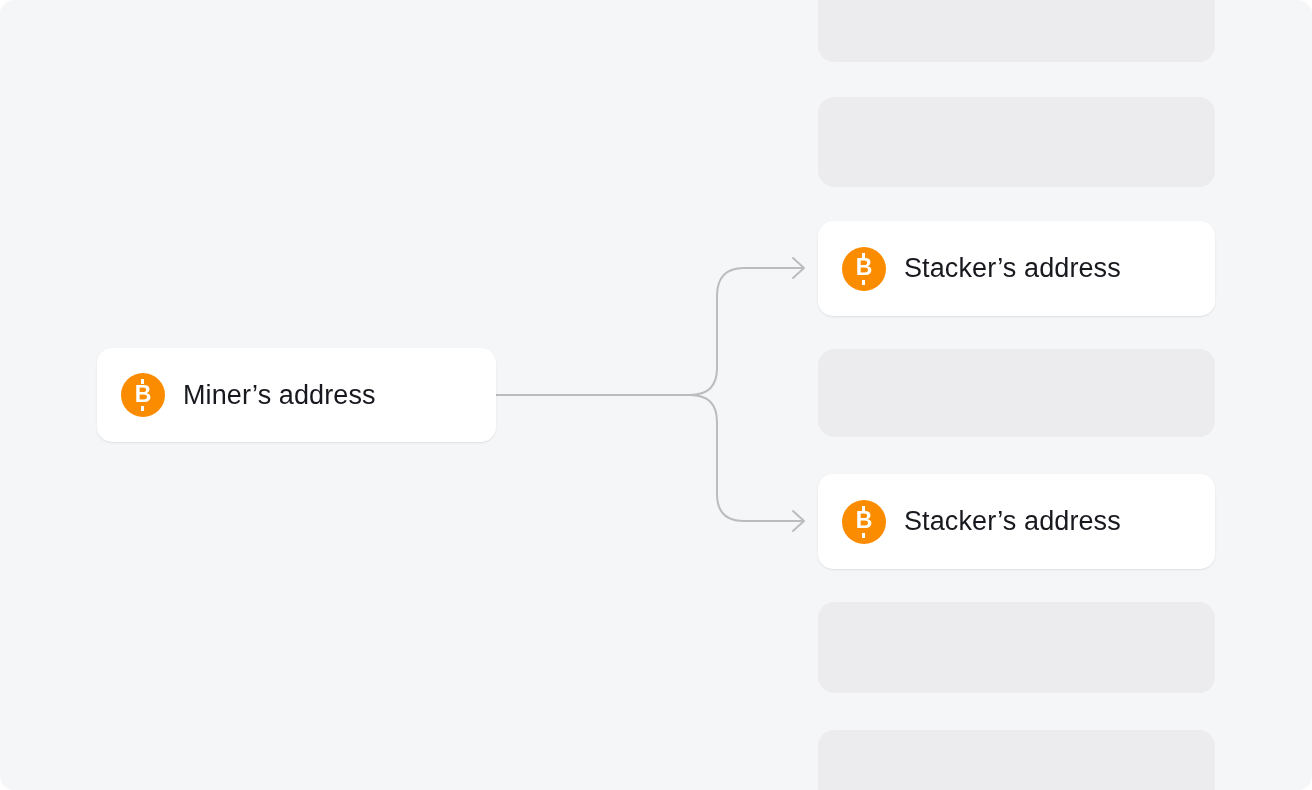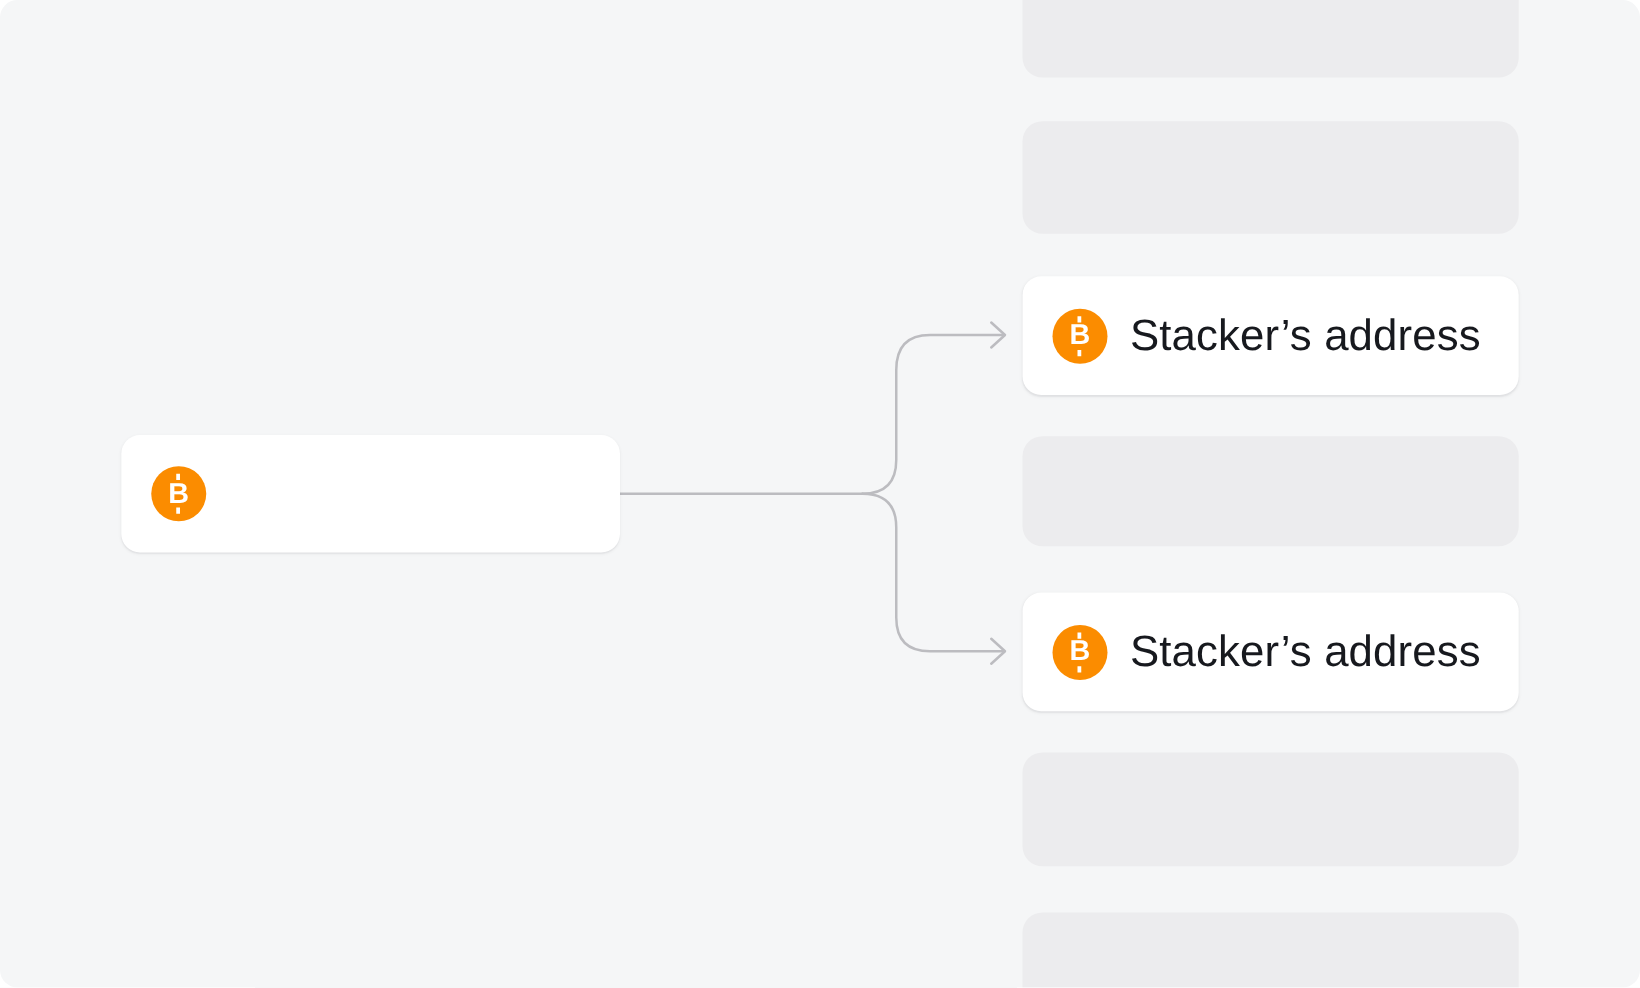--- a/index.html
+++ b/index.html
@@ -87,21 +87,21 @@
     left: 20px;
     width: 3px;
     height: 5px;
     background: #ffffff;
   }
   .btc-circle::before { top: 6px; }
   .btc-circle::after  { bottom: 6px; }
 
   .addr-label {
     margin-left: 18px;
-    font-size: 35px;
+    font-size: 27px;
     font-weight: 500;
     color: #17191e;
     letter-spacing: 0.1px;
     white-space: nowrap;
   }
 </style>
 </head>
 <body>
 
 <div class="canvas">
@@ -116,20 +116,21 @@
     </g>
   </svg>
 
   <div class="card placeholder ph-1"></div>
   <div class="card placeholder ph-2"></div>
 
   <div class="card address miner">
     <span class="btc-circle">
       <span class="btc-glyph">B</span>
     </span>
+    <span class="addr-label">Miner’s address</span>
   </div>
 
   <div class="card address stacker stacker-1">
     <span class="btc-circle">
       <span class="btc-glyph">B</span>
     </span>
     <span class="addr-label">Stacker’s address</span>
   </div>
 
   <div class="card placeholder ph-3"></div>

